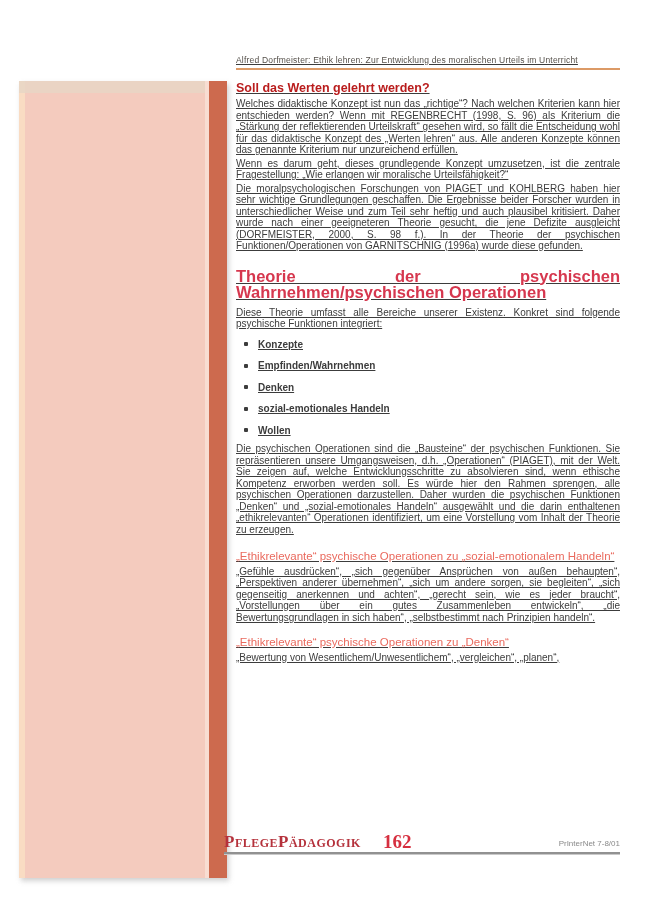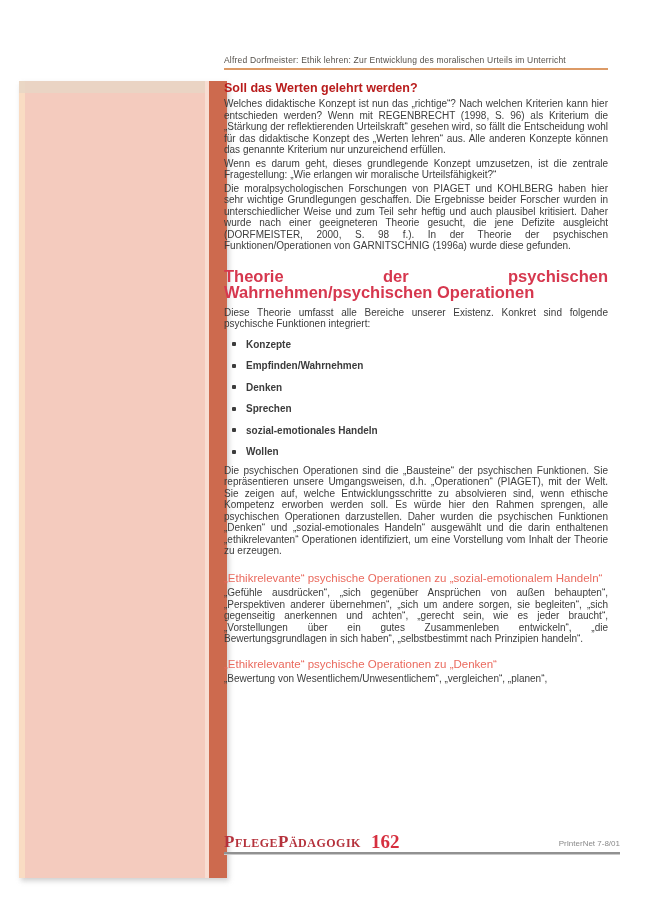--- a/index.html
+++ b/index.html
@@ -26,21 +26,21 @@
   }
   .banner-pink::before {
     content:""; position:absolute; left:-6px; top:0; right:0; height:12px;
     background:#e7d6c5; opacity:.85;
   }
   .banner-gap { width:4px; height:100%; background:#f8ddd2; }
   .banner-stripe { width:18px; height:100%; background:#cd6a4e; }
 
   
   .content {
-    position:absolute; left:224px; top:55px; width:384px;
+    position:absolute; left:236px; top:55px; width:384px;text-decoration:underline;
   }
   .running-head {
     font-size:8.5px; letter-spacing:.2px; color:#55504a;
     padding-bottom:3px; border-bottom:2px solid #dc9a66;
     white-space:nowrap;
   }
   .h1 {
     margin-top:11px; margin-bottom:3px;
     font-size:12.5px; font-weight:600; color:#b91c1c;
   }
@@ -81,21 +81,21 @@
   .journal-name {
     font-family:"Liberation Serif", serif;
     font-variant:small-caps; font-weight:bold;
     font-size:17px; line-height:17px; color:#b5323c; letter-spacing:.5px;
   }
   .page-number {
     font-family:"Liberation Serif", serif;
     font-size:19px; line-height:17px; font-weight:bold; color:#d62f3f;
     margin-left:10px;
   }
-  .footer-left { display:flex; align-items:flex-end; }
+  .footer-left { display:flex; align-items:flex-end;gap:12px; }
   .issue-label { font-size:8px; color:#8a8a8a; padding-bottom:2px; }
   .footer-rule { height:3px; background:#919191; border-bottom:1px solid #c9c9c9; }
 </style>
 </head>
 <body>
 
 <div class="side-banner">
   <div class="banner-pink"></div>
   <div class="banner-gap"></div>
   <div class="banner-stripe"></div>
@@ -120,24 +120,20 @@
     <div class="bullet-item">
       <span class="bullet-marker"></span>
       <span>Empfinden/Wahrnehmen</span>
     </div>
     <div class="bullet-item">
       <span class="bullet-marker"></span>
       <span>Denken</span>
     </div>
     <div class="bullet-item">
       <span class="bullet-marker"></span>
-      <span>Sprechen</span>
-    </div>
-    <div class="bullet-item">
-      <span class="bullet-marker"></span>
       <span>sozial-emotionales Handeln</span>
     </div>
     <div class="bullet-item">
       <span class="bullet-marker"></span>
       <span>Wollen</span>
     </div>
   </div>
 
   <p class="body spaced">Die psychischen Operationen sind die „Bausteine“ der psychischen Funktionen. Sie repräsentieren unsere Umgangsweisen, d.h. „Operationen“ (PIAGET), mit der Welt. Sie zeigen auf, welche Entwicklungsschritte zu absolvieren sind, wenn ethische Kompetenz erworben werden soll. Es würde hier den Rahmen sprengen, alle psychischen Operationen darzustellen. Daher wurden die psychischen Funktionen „Denken“ und „sozial-emotionales Handeln“ ausgewählt und die darin enthaltenen „ethikrelevanten“ Operationen identifiziert, um eine Vorstellung vom Inhalt der Theorie zu erzeugen.</p>
 

